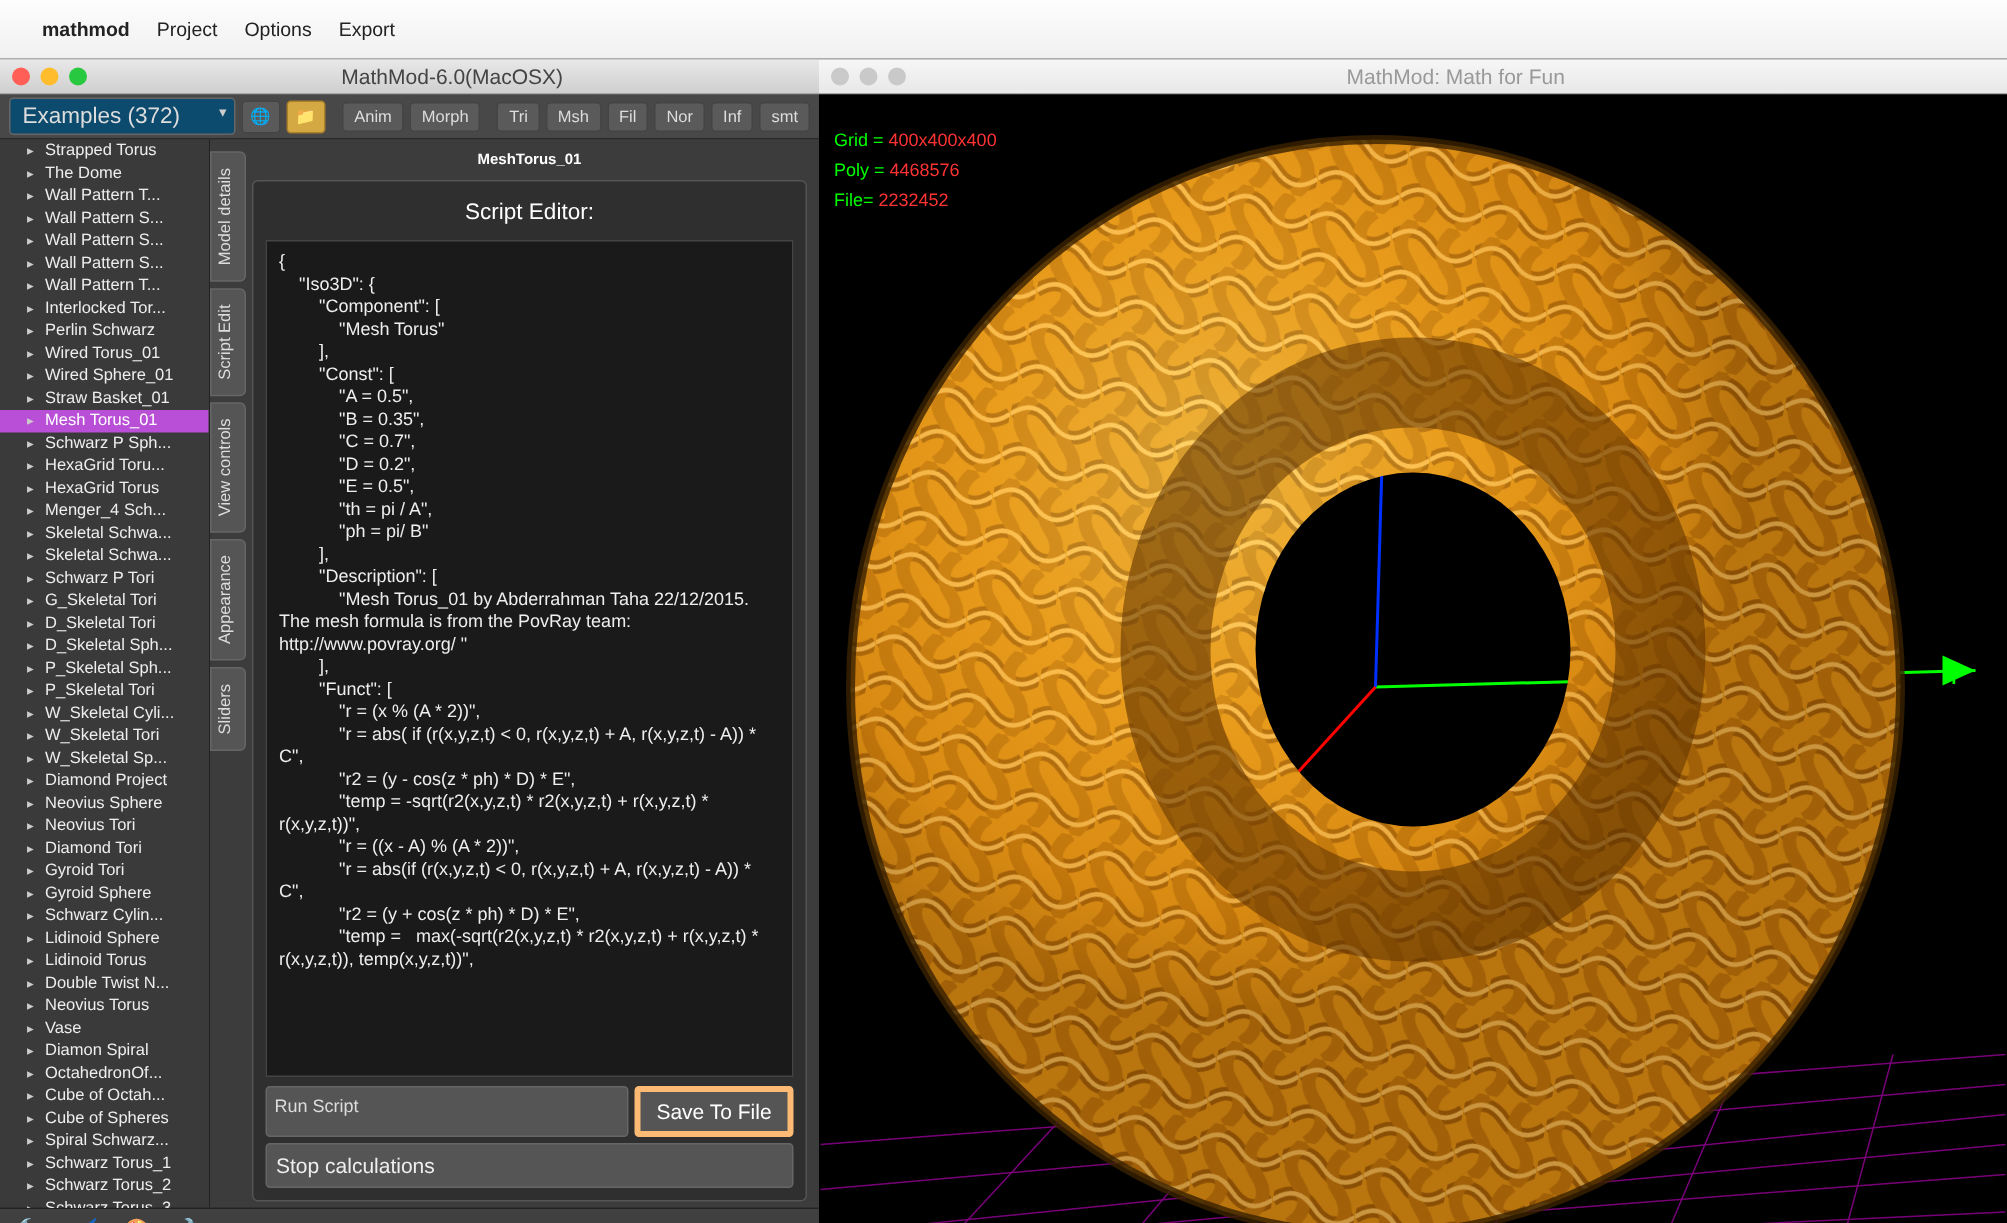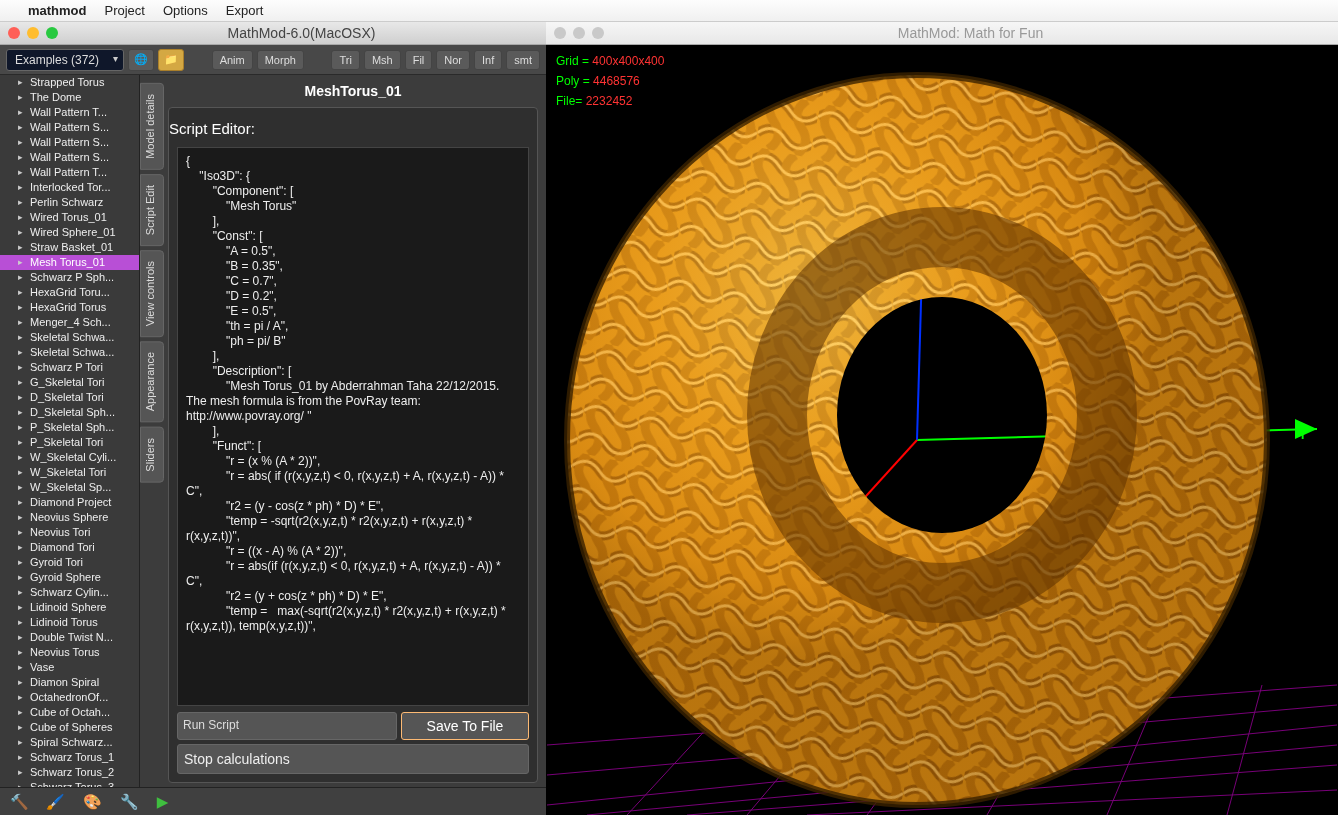--- a/index.html
+++ b/index.html
@@ -1,59 +1,59 @@
 <!DOCTYPE html>
 <html><head>
 <meta charset="utf-8">
 <style>
 *{box-sizing:border-box;margin:0;padding:0;font-family:-apple-system,'Helvetica Neue',Arial,sans-serif;font-size:12px}
 body{background:#2a2a2a;width:1338px;height:815px;overflow:hidden;user-select:none}
-.mac-menu{height:22px;background:linear-gradient(#fdfdfd,#f0f0f0);display:flex;align-items:center;padding:0 10px;gap:18px;border-bottom:1px solid #ccc}
+.mac-menu{height:40px;background:linear-gradient(#fdfdfd,#f0f0f0);display:flex;align-items:center;padding:0 10px;gap:18px;border-bottom:1px solid #ccc}
 .mac-menu .apple{font-size:15px}
 .mac-menu span{font-size:13px;color:#222}
 .mac-menu .bold{font-weight:600}
 .wins{display:flex;height:793px}
 .left-win{width:546px;background:#3c3c3c;display:flex;flex-direction:column}
 .right-win{flex:1;background:#0a0a0a;display:flex;flex-direction:column}
 .titlebar{height:23px;background:linear-gradient(#e8e8e8,#cfcfcf);display:flex;align-items:center;padding:0 8px;gap:7px;border-bottom:1px solid #a8a8a8}
 .tb-dim{background:linear-gradient(#f6f6f6,#e8e8e8)}
 .dot{width:12px;height:12px;border-radius:50%}
 .dr{background:#ff5f57}.dy{background:#ffbd2e}.dg{background:#28c940}
 .dgrey{background:#c9c9c9}
 .titlebar .tt{flex:1;text-align:center;color:#444;font-size:14px}
 .tb-dim .tt{color:#999}
 .toolbar{height:30px;background:#484848;display:flex;align-items:center;padding:0 6px;gap:4px;border-bottom:1px solid #2a2a2a}
-.combo{background:#0f172a;color:#ddd;border:1px solid #666;border-radius:3px;padding:3px 24px 3px 8px;font-size:12px;position:relative}
+.combo{background:#0c4a6e;color:#ddd;border:1px solid #666;border-radius:3px;padding:3px 36px 3px 8px;font-size:15px;position:relative}
 .combo::after{content:"▾";position:absolute;right:5px;top:3px;font-size:10px;color:#ccc}
 .tbtn{background:#5a5a5a;color:#ddd;border:1px solid #444;border-radius:3px;padding:3px 7px;font-size:11px;cursor:pointer}
 .tbtn-ic{width:26px;height:22px;display:flex;align-items:center;justify-content:center}
 .spacer{flex:1}
 .body-area{flex:1;display:flex;overflow:hidden}
 .tree{width:140px;background:#3a3a3a;overflow-y:auto;border-right:1px solid #222}
 .tree::-webkit-scrollbar{width:0}
 .ti{display:flex;align-items:center;padding:1px 4px 1px 30px;color:#eee;font-size:11px;white-space:nowrap;overflow:hidden;text-overflow:ellipsis;position:relative;cursor:pointer;line-height:13px}
 .ti::before{content:"▸";position:absolute;left:18px;color:#ccc;font-size:9px}
 .ti.sel{background:#b84fd6;color:#fff}
 .vtabs{width:24px;display:flex;flex-direction:column;background:#3c3c3c;padding-top:8px;gap:4px}
 .vtab{writing-mode:vertical-rl;transform:rotate(180deg);background:#555;color:#ddd;padding:10px 3px;border-radius:4px 0 0 4px;font-size:11px;text-align:center;cursor:pointer;border:1px solid #666}
 .editor-col{flex:1;background:#3c3c3c;display:flex;flex-direction:column;padding:4px 8px 4px 4px}
-.model-name{color:#fff;text-align:center;font-weight:600;font-size:14px;padding:4px 0 8px}
+.model-name{color:#fff;text-align:center;font-weight:600;font-size:10px;padding:4px 0 8px}
 .ed-box{flex:1;background:#2f2f2f;border:1px solid #555;border-radius:4px;display:flex;flex-direction:column;overflow:hidden}
-.ed-title{color:#fff;text-align:left;font-size:15px;padding:12px 0 10px}
+.ed-title{color:#fff;text-align:center;font-size:15px;padding:12px 0 10px}
 .code{flex:1;background:#1a1a1a;margin:0 8px;border:1px solid #444;padding:6px 8px;color:#eee;font-size:12px;line-height:15px;overflow:auto;white-space:pre-wrap;font-family:'Helvetica Neue',Arial,sans-serif}
 .code::-webkit-scrollbar{width:12px;background:#2a2a2a}
 .code::-webkit-scrollbar-thumb{background:#555;border-radius:3px}
 .btn-row1{display:flex;margin:6px 8px 4px;gap:4px}
 .btn-row1 .b1{flex:1;background:#555;color:#ddd;border:1px solid #666;border-radius:3px;padding:5px;text-align:left;cursor:pointer}
-.btn-row1 .b2{width:128px;background:#555;color:#fff;border:1px solid #fdba74;border-radius:3px;padding:5px;text-align:center;font-size:14px;cursor:pointer}
+.btn-row1 .b2{width:106px;background:#555;color:#fff;border:4px solid #fdba74;border-radius:3px;padding:5px;text-align:center;font-size:14px;cursor:pointer}
 .btn-stop{margin:0 8px 8px;background:#555;color:#eee;border:1px solid #666;border-radius:3px;padding:6px;font-size:14px;cursor:pointer}
 .bottom-tb{height:28px;background:#404040;display:flex;align-items:center;padding:0 10px;gap:18px;border-top:1px solid #222}
 .bottom-tb span{font-size:15px}
 .viewport{flex:1;position:relative;background:#000;overflow:hidden}
-.stats{position:absolute;top:6px;left:10px;font-family:'Courier New',monospace;font-size:16px;line-height:20px;z-index:10}
+.stats{position:absolute;top:20px;left:10px;font-family:'Courier New',monospace;font-size:16px;line-height:20px;z-index:10}
 .stats div{display:flex}
 .stats .lab{color:#00ff00;white-space:pre}
 .stats .eq{color:#00ff00;white-space:pre}
 .stats .val{color:#ff3333}
 .torus-svg{position:absolute;top:0;left:0;width:100%;height:100%}
 .axis-y{position:absolute;right:30px;top:49%;color:#00ff00;font-size:18px;font-family:monospace;z-index:5}
 </style>
 </head>
 <body>
 

